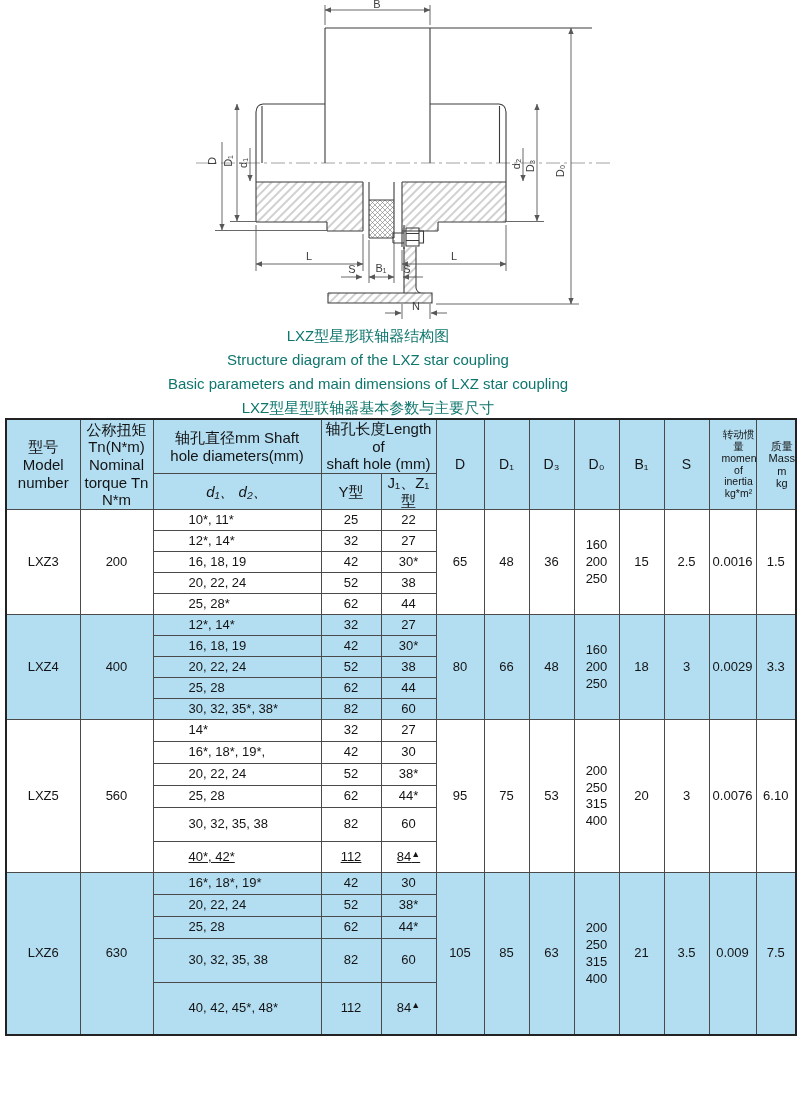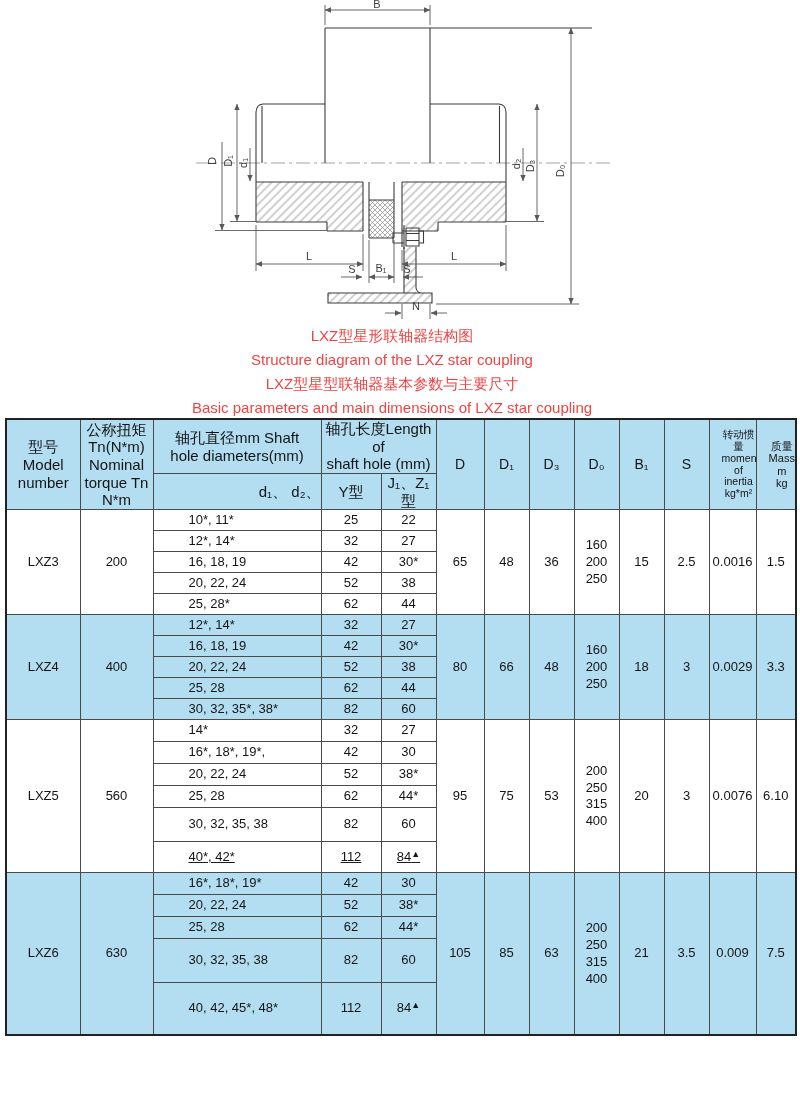--- a/index.html
+++ b/index.html
@@ -6,30 +6,30 @@
   .page{position:relative;width:800px;height:1105px;background:#ffffff;overflow:hidden;
         font-family:"Liberation Sans","DejaVu Sans",sans-serif;color:#1c1c1c;}
   
   .draw{position:absolute;left:0;top:0;}
   .ol{fill:none;stroke:#3c3c3c;stroke-width:1.1;}
   .dim{fill:none;stroke:#585858;stroke-width:0.9;}
   .cl{fill:none;stroke:#8a8a8a;stroke-width:0.8;stroke-dasharray:14 4 3 4;}
   .dlab{font-size:11px;fill:#3d3d3d;}
   
   .caps{position:absolute;left:0;top:324px;width:736px;text-align:center;
-        font-size:15px;line-height:24px;color:#ef4444;margin-left:24px;}
+        font-size:15px;line-height:24px;color:#0f766e;}
   
   .ptable{position:absolute;left:5px;top:418px;width:790px;border-collapse:collapse;
           table-layout:fixed;border:2px solid #222;}
   .ptable th,.ptable td{border:1px solid #4a4a4a;padding:0;font-weight:normal;
           text-align:center;vertical-align:middle;font-size:13px;line-height:1.3;
           white-space:pre-line;overflow:hidden;color:#141414;}
   .ptable thead th{background:#b3def2;font-size:15px;line-height:1.18;}
   .ptable thead th.small{font-size:10.5px;line-height:1.12;padding-left:12px;}
-  th.d1d2{text-align:right;}
+  th.d1d2{text-align:center;font-style:italic;}
   td.dcell{text-align:left;padding-left:35px;}
   tbody.blue td{background:#b3def2;}
   tr.hr1{height:33px;} tr.hr2{height:36px;}
   tr.r21{height:21px;} tr.r22{height:22px;}
   tr.r34{height:34px;} tr.r31{height:31px;text-decoration:underline;}
   tr.r44{height:44px;} tr.r52{height:52px;}
   .sup{font-size:9px;vertical-align:4px;letter-spacing:0;}
 </style>
 </head>
 <body>
@@ -110,22 +110,22 @@
       <text class="dlab" x="352" y="273">S</text>
       <text class="dlab" x="381" y="272">B₁</text>
       <text class="dlab" x="407" y="273">S</text>
       <text class="dlab" x="416" y="310">N</text>
     </g>
   </svg>
 
   <div class="caps">
     <div>LXZ型星形联轴器结构图</div>
     <div>Structure diagram of the LXZ star coupling</div>
+    <div>Basic parameters and main dimensions of LXZ star coupling</div>
     <div>LXZ型星型联轴器基本参数与主要尺寸</div>
-    <div>Basic parameters and main dimensions of LXZ star coupling</div>
   </div>
 
   <table class="ptable">
     <colgroup>
       <col style="width:74px">
         <col style="width:73px">
         <col style="width:168px">
       <col style="width:60px">
         <col style="width:55px">
         <col style="width:48px">

